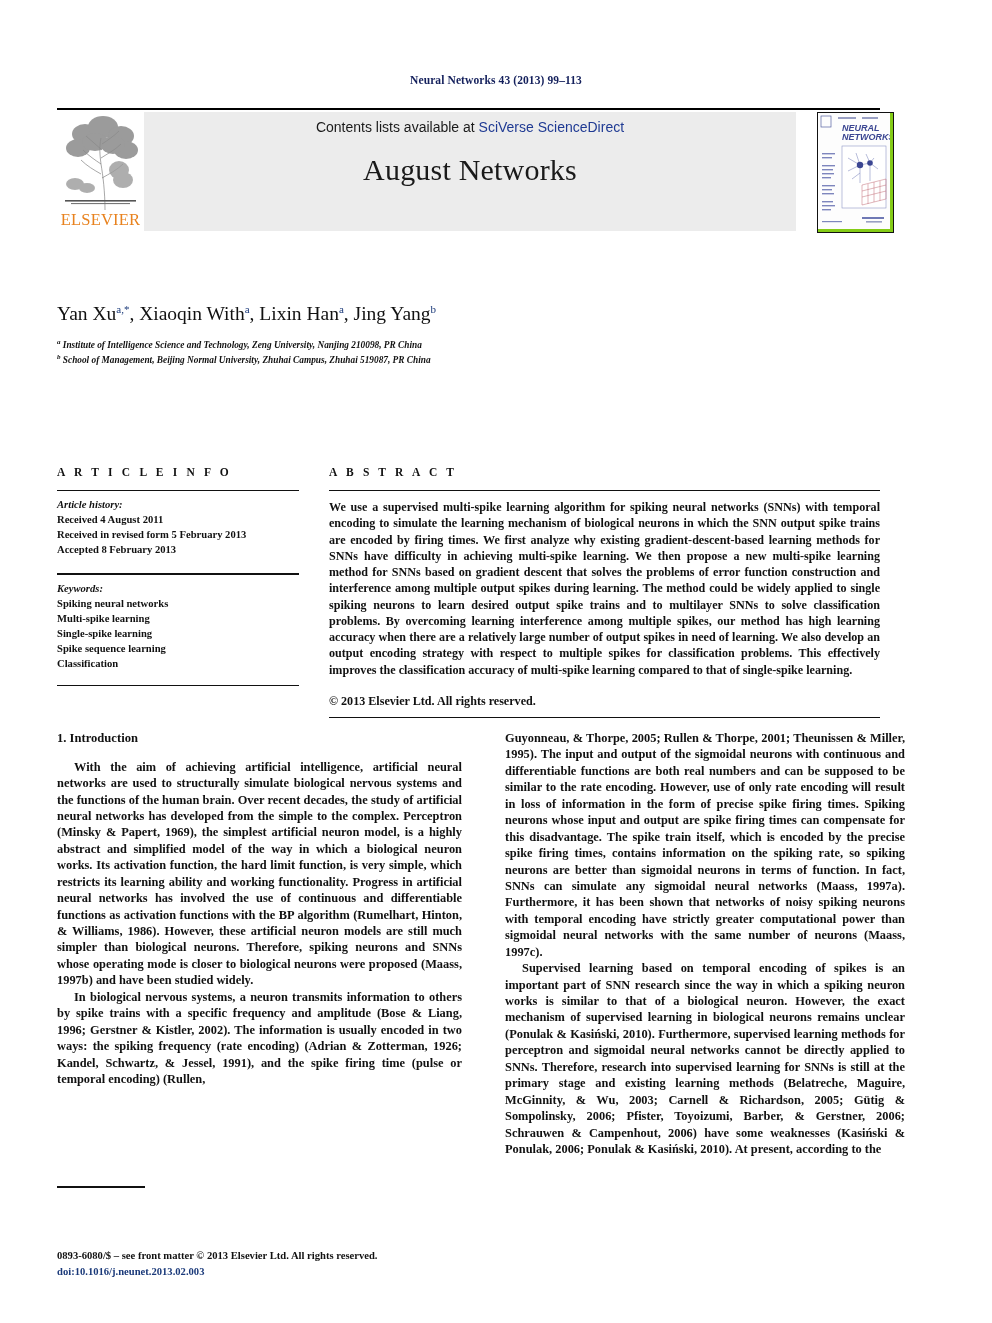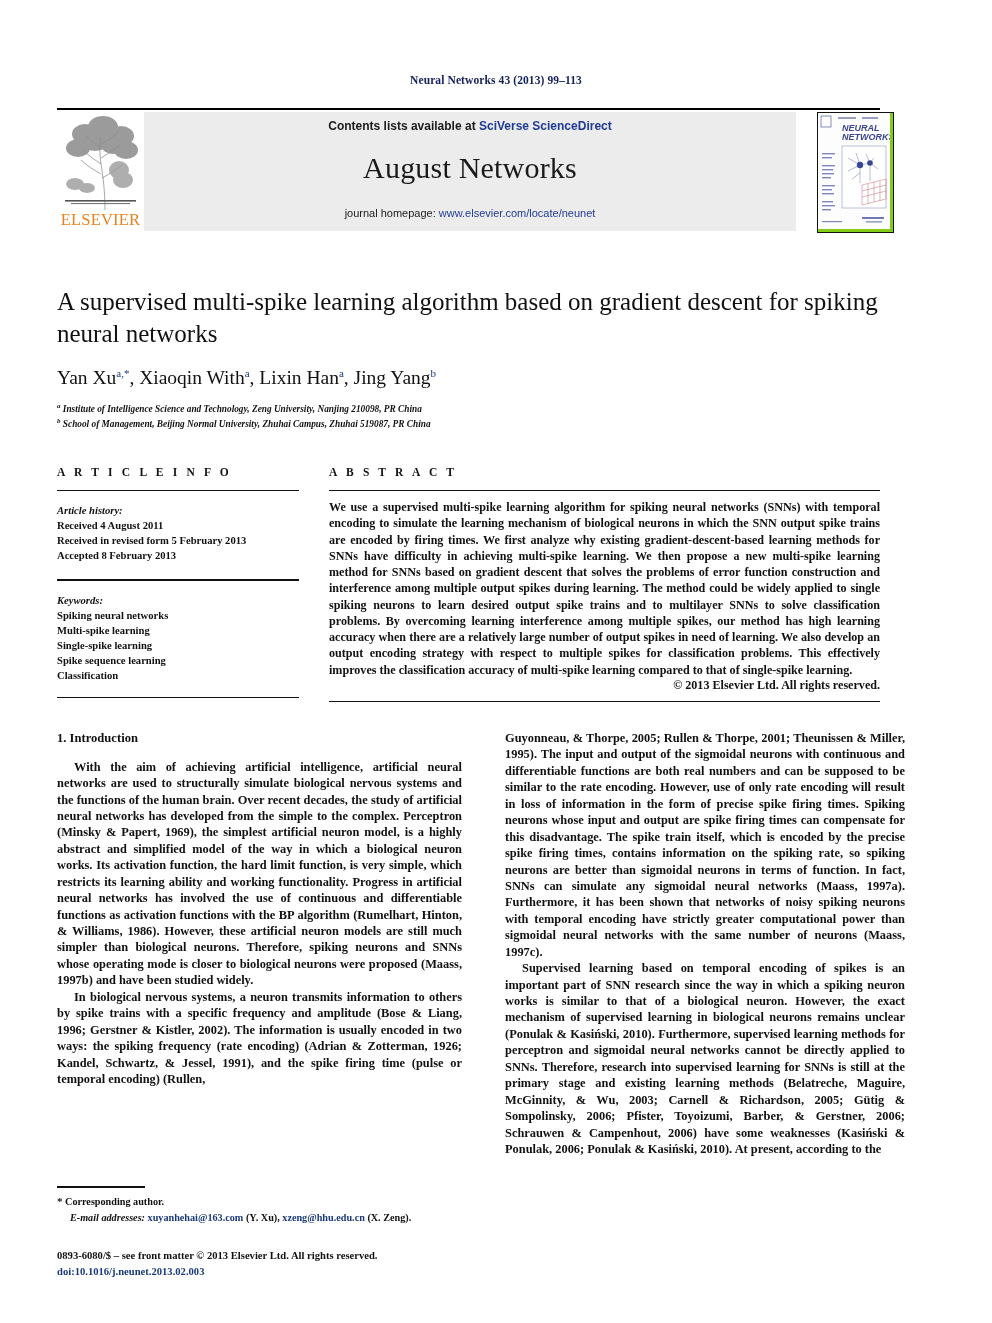--- a/index.html
+++ b/index.html
@@ -75,23 +75,22 @@
     position: absolute;
     left: 87px; top: 0;
     width: 652px;
     height: 119px;
     background: #ececec;
     text-align: center;
   }
   .contents-line {
     margin-top: 7px;
     font-family: "Liberation Sans", sans-serif;
-    font-size: 12px;
+    font-size: 14px;
     color: #1a1a1a;
-    font-weight: bold;
   }
   .journal-title-big {
     margin-top: 18px;
     font-family: "Liberation Serif", serif;
     font-size: 30px;
     color: #1a1a1a;
     letter-spacing: 0.2px;
   }
   .homepage-line {
     margin-top: 22px;
@@ -164,38 +163,37 @@
     margin-top: 12px;
   }
   .hr-thick {
     height: 2px;
     background: #111;
   }
   .info-body {
     font-size: 10.6px;
     font-weight: bold;
     line-height: 1.42;
-    margin-top: 12px;
+    margin-top: 6px;
     color: #111;
   }
   .info-body .ital {
     font-style: italic;
   }
   .abstract-body {
     font-size: 12.1px;
     font-weight: bold;
     line-height: 1.345;
     text-align: justify;
     margin-top: 8px;
     color: #111;
     hyphens: none;
   }
   .copyright-line {
-    margin-top: 0;
-    text-align: right;
+    margin-top: 16px;
     font-size: 12.1px;
     font-weight: bold;
     color: #111;
   }
 
   
   .col {
     position: absolute;
     top: 730px;
     width: 405px;
@@ -287,23 +285,20 @@
         <rect x="10" y="89" width="59" height="1.1" fill="#777"></rect>
       </svg>
       <div class="elsevier-word">ELSEVIER</div>
     </div>
 
     <div class="contents-band">
       <div class="contents-line">
         <span>Contents lists available at </span><span class="link">SciVerse ScienceDirect</span>
       </div>
       <div class="journal-title-big">August Networks</div>
-      <div class="homepage-line">
-        <span>journal homepage: </span><span class="link">www.elsevier.com/locate/neunet</span>
-      </div>
     </div>
 
     <div class="cover-thumb">
       <svg width="72" height="116" viewBox="0 0 72 116">
         <rect x="0" y="0" width="72" height="116" fill="#fdfdfd"></rect>
         <rect x="3" y="3" width="10" height="11" fill="none" stroke="#5560a0" stroke-width="0.7"></rect>
         <rect x="20" y="4" width="18" height="2" fill="#9aa0c4"></rect>
         <rect x="44" y="4" width="16" height="2" fill="#9aa0c4"></rect>
         <text x="24" y="18" font-family="Liberation Sans, sans-serif" font-size="9" font-weight="bold" font-style="italic" fill="#3b4692">NEURAL</text>
         <text x="24" y="27" font-family="Liberation Sans, sans-serif" font-size="9" font-weight="bold" font-style="italic" fill="#3b4692">NETWORKS</text>
@@ -333,21 +328,20 @@
           <rect x="4" y="96" width="9" height="1.4"></rect>
           <rect x="4" y="108" width="20" height="1.2"></rect>
         </g>
         <rect x="44" y="104" width="22" height="2" fill="#6f79b5"></rect>
         <rect x="48" y="108" width="16" height="1.6" fill="#9aa0c4"></rect>
       </svg>
     </div>
   </div>
 
   <div class="title-block">
-    <h1 class="paper-title">A supervised multi-spike learning algorithm based on gradient descent for spiking neural networks</h1>
 
     <div class="authors">
       <span><span>Yan Xu</span><sup>a,*</sup></span><span>, </span><span><span>Xiaoqin With</span><sup>a</sup></span><span>, </span><span><span>Lixin Han</span><sup>a</sup></span><span>, </span><span><span>Jing Yang</span><sup>b</sup></span>
     </div>
 
     <div class="affil">
       <div><sup>a</sup> <span>Institute of Intelligence Science and Technology, Zeng University, Nanjing 210098, PR China</span></div>
       <div><sup>b</sup> <span>School of Management, Beijing Normal University, Zhuhai Campus, Zhuhai 519087, PR China</span></div>
     </div>
   </div>
@@ -386,32 +380,19 @@
     <p class="indent">With the aim of achieving artificial intelligence, artificial neural networks are used to structurally simulate biological nervous systems and the functions of the human brain. Over recent decades, the study of artificial neural networks has developed from the simple to the complex. Perceptron (Minsky &amp; Papert, 1969), the simplest artificial neuron model, is a highly abstract and simplified model of the way in which a biological neuron works. Its activation function, the hard limit function, is very simple, which restricts its learning ability and working functionality. Progress in artificial neural networks has involved the use of continuous and differentiable functions as activation functions with the BP algorithm (Rumelhart, Hinton, &amp; Williams, 1986). However, these artificial neuron models are still much simpler than biological neurons. Therefore, spiking neurons and SNNs whose operating mode is closer to biological neurons were proposed (Maass, 1997b) and have been studied widely.</p>
     <p class="indent">In biological nervous systems, a neuron transmits information to others by spike trains with a specific frequency and amplitude (Bose &amp; Liang, 1996; Gerstner &amp; Kistler, 2002). The information is usually encoded in two ways: the spiking frequency (rate encoding) (Adrian &amp; Zotterman, 1926; Kandel, Schwartz, &amp; Jessel, 1991), and the spike firing time (pulse or temporal encoding) (Rullen,</p>
   </div>
 
   <div class="col col-right">
     <p>Guyonneau, &amp; Thorpe, 2005; Rullen &amp; Thorpe, 2001; Theunissen &amp; Miller, 1995). The input and output of the sigmoidal neurons with continuous and differentiable functions are both real numbers and can be supposed to be similar to the rate encoding. However, use of only rate encoding will result in loss of information in the form of precise spike firing times. Spiking neurons whose input and output are spike firing times can compensate for this disadvantage. The spike train itself, which is encoded by the precise spike firing times, contains information on the spiking rate, so spiking neurons are better than sigmoidal neurons in terms of function. In fact, SNNs can simulate any sigmoidal neural networks (Maass, 1997a). Furthermore, it has been shown that networks of noisy spiking neurons with temporal encoding have strictly greater computational power than sigmoidal neural networks with the same number of neurons (Maass, 1997c).</p>
     <p class="indent">Supervised learning based on temporal encoding of spikes is an important part of SNN research since the way in which a spiking neuron works is similar to that of a biological neuron. However, the exact mechanism of supervised learning in biological neurons remains unclear (Ponulak &amp; Kasiński, 2010). Furthermore, supervised learning methods for perceptron and sigmoidal neural networks cannot be directly applied to SNNs. Therefore, research into supervised learning for SNNs is still at the primary stage and existing learning methods (Belatreche, Maguire, McGinnity, &amp; Wu, 2003; Carnell &amp; Richardson, 2005; Gütig &amp; Sompolinsky, 2006; Pfister, Toyoizumi, Barber, &amp; Gerstner, 2006; Schrauwen &amp; Campenhout, 2006) have some weaknesses (Kasiński &amp; Ponulak, 2006; Ponulak &amp; Kasiński, 2010). At present, according to the</p>
   </div>
 
   <div class="footnote-rule"></div>
-  <div class="footnote">
-    <div>
-      <span class="star">*</span>
-      <span>Corresponding author.</span>
-    </div>
-    <div style="padding-left:13px">
-      <span class="em">E-mail addresses:</span>
-      <span class="cite">xuyanhehai@163.com</span>
-      <span>(Y. Xu),</span>
-      <span class="cite">xzeng@hhu.edu.cn</span>
-      <span>(X. Zeng).</span>
-    </div>
-  </div>
 
   <div class="bottom-block">
     <div>0893-6080/$ – see front matter © 2013 Elsevier Ltd. All rights reserved.</div>
     <div class="doi">doi:10.1016/j.neunet.2013.02.003</div>
   </div>
 
 </div>
 
 </body></html>

